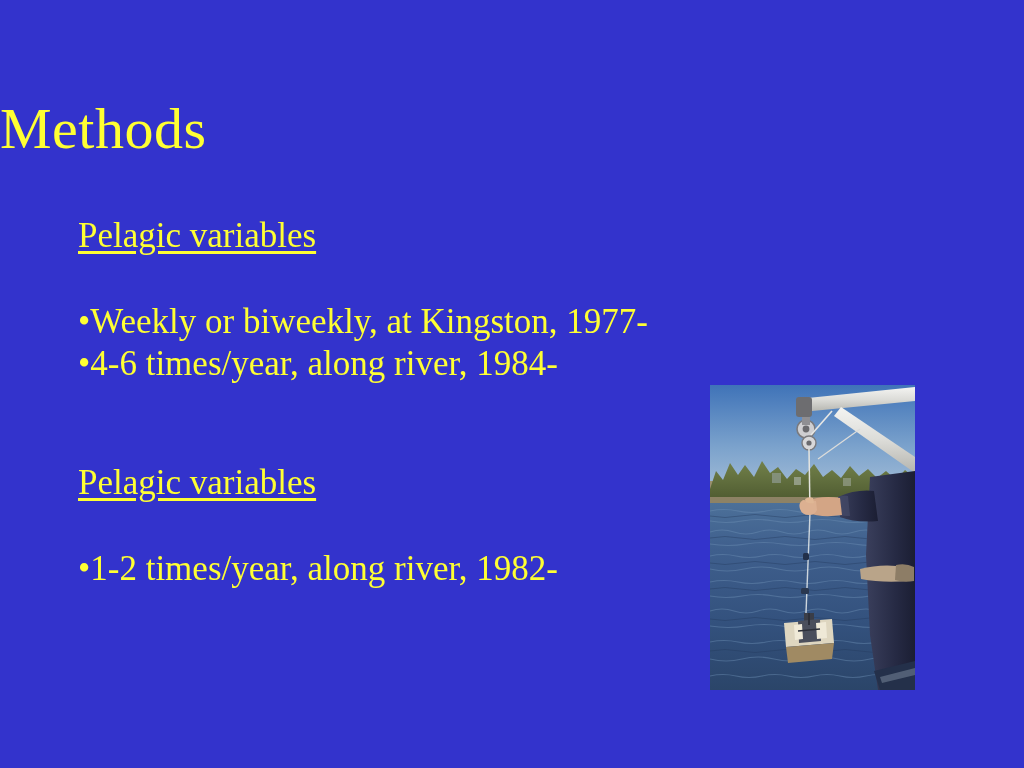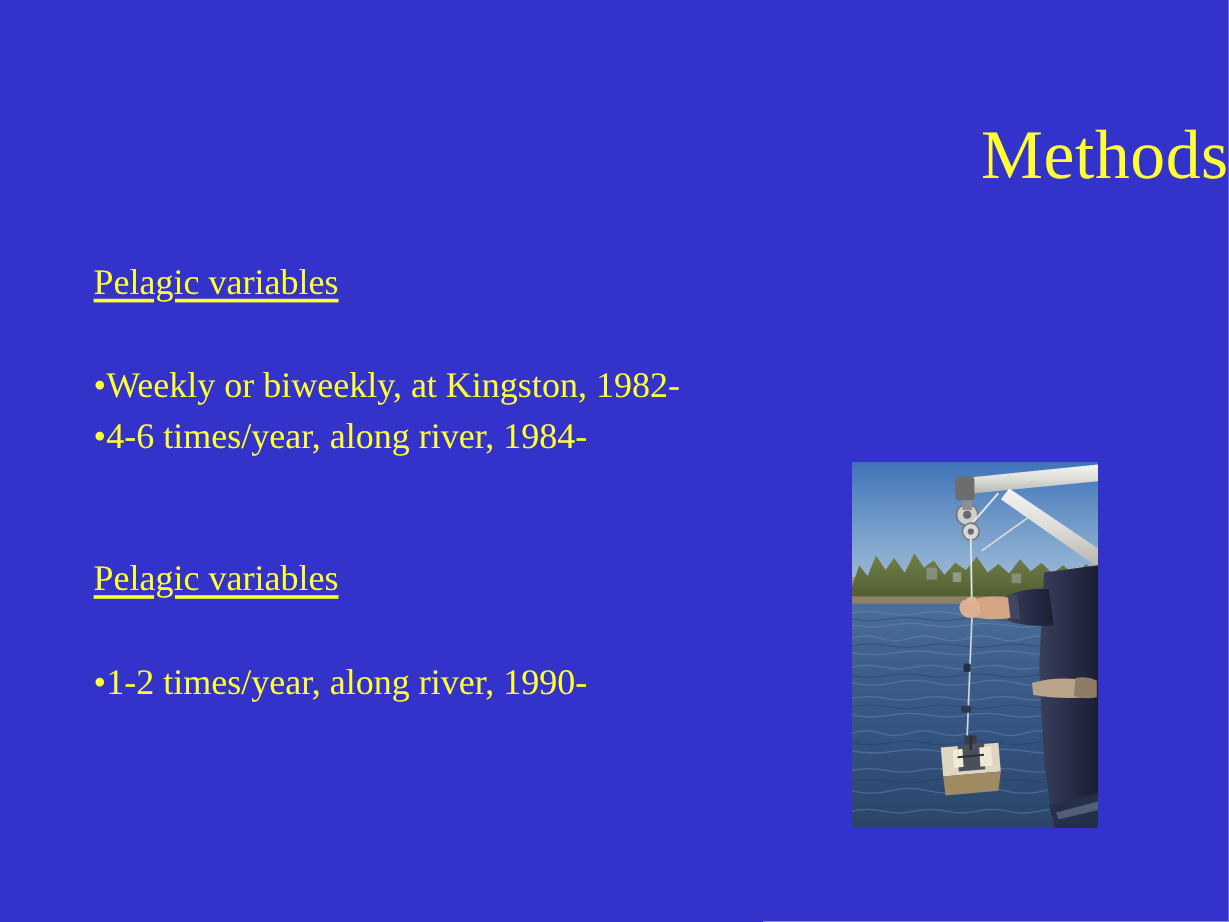--- a/index.html
+++ b/index.html
@@ -20,37 +20,37 @@
     background: #3333cc;
     overflow: hidden;
   }
 
   
   #slide-title {
     position: absolute;
     left: 0;
     top: 96px;
     width: 1024px;
-    text-align: right;
+    text-align: left;
     color: #ffff33;
     font-size: 58px;
     line-height: 66px;
     font-weight: normal;
     letter-spacing: 0.5px;
     white-space: nowrap;
   }
 
   
   #body-block {
     position: absolute;
     left: 78px;
     top: 214px;
     width: 620px;
     color: #ffff33;
-    font-size: 30px;
+    font-size: 35px;
     line-height: 43px;
   }
 
   .section-heading {
     text-decoration: underline;
     text-underline-offset: 4px;
     white-space: nowrap;
     display: inline-block;
   }
 
@@ -100,34 +100,34 @@
   <div id="slide-title">Methods</div>
 
   <div id="body-block">
 
     <div class="heading-row">
       <span class="section-heading">Pelagic variables</span>
     </div>
 
     <div class="spacer-line"></div>
 
-    <div class="bullet-line"><span class="bullet-glyph">•</span><span>Weekly or biweekly, at Kingston, 1982-</span></div>
+    <div class="bullet-line"><span class="bullet-glyph">•</span><span>Weekly or biweekly, at Kingston, 1977-</span></div>
 
     <div class="bullet-line"><span class="bullet-glyph">•</span><span>4-6 times/year, along river, 1984-</span></div>
 
     <div class="spacer-line"></div>
     <div class="spacer-line-half"></div>
 
     <div class="heading-row">
       <span class="section-heading">Pelagic variables</span>
     </div>
 
     <div class="spacer-line"></div>
 
-    <div class="bullet-line"><span class="bullet-glyph">•</span><span>1-2 times/year, along river, 1990-</span></div>
+    <div class="bullet-line"><span class="bullet-glyph">•</span><span>1-2 times/year, along river, 1982-</span></div>
 
   </div>
 
   <div id="photo">
     <svg viewBox="0 0 205 305" preserveAspectRatio="none">
       <defs>
         <linearGradient id="skyGrad" x1="0" y1="0" x2="0" y2="1">
           <stop offset="0%" stop-color="#3f73b8"></stop>
           <stop offset="55%" stop-color="#7ba2cc"></stop>
           <stop offset="100%" stop-color="#a8c0d8"></stop>

